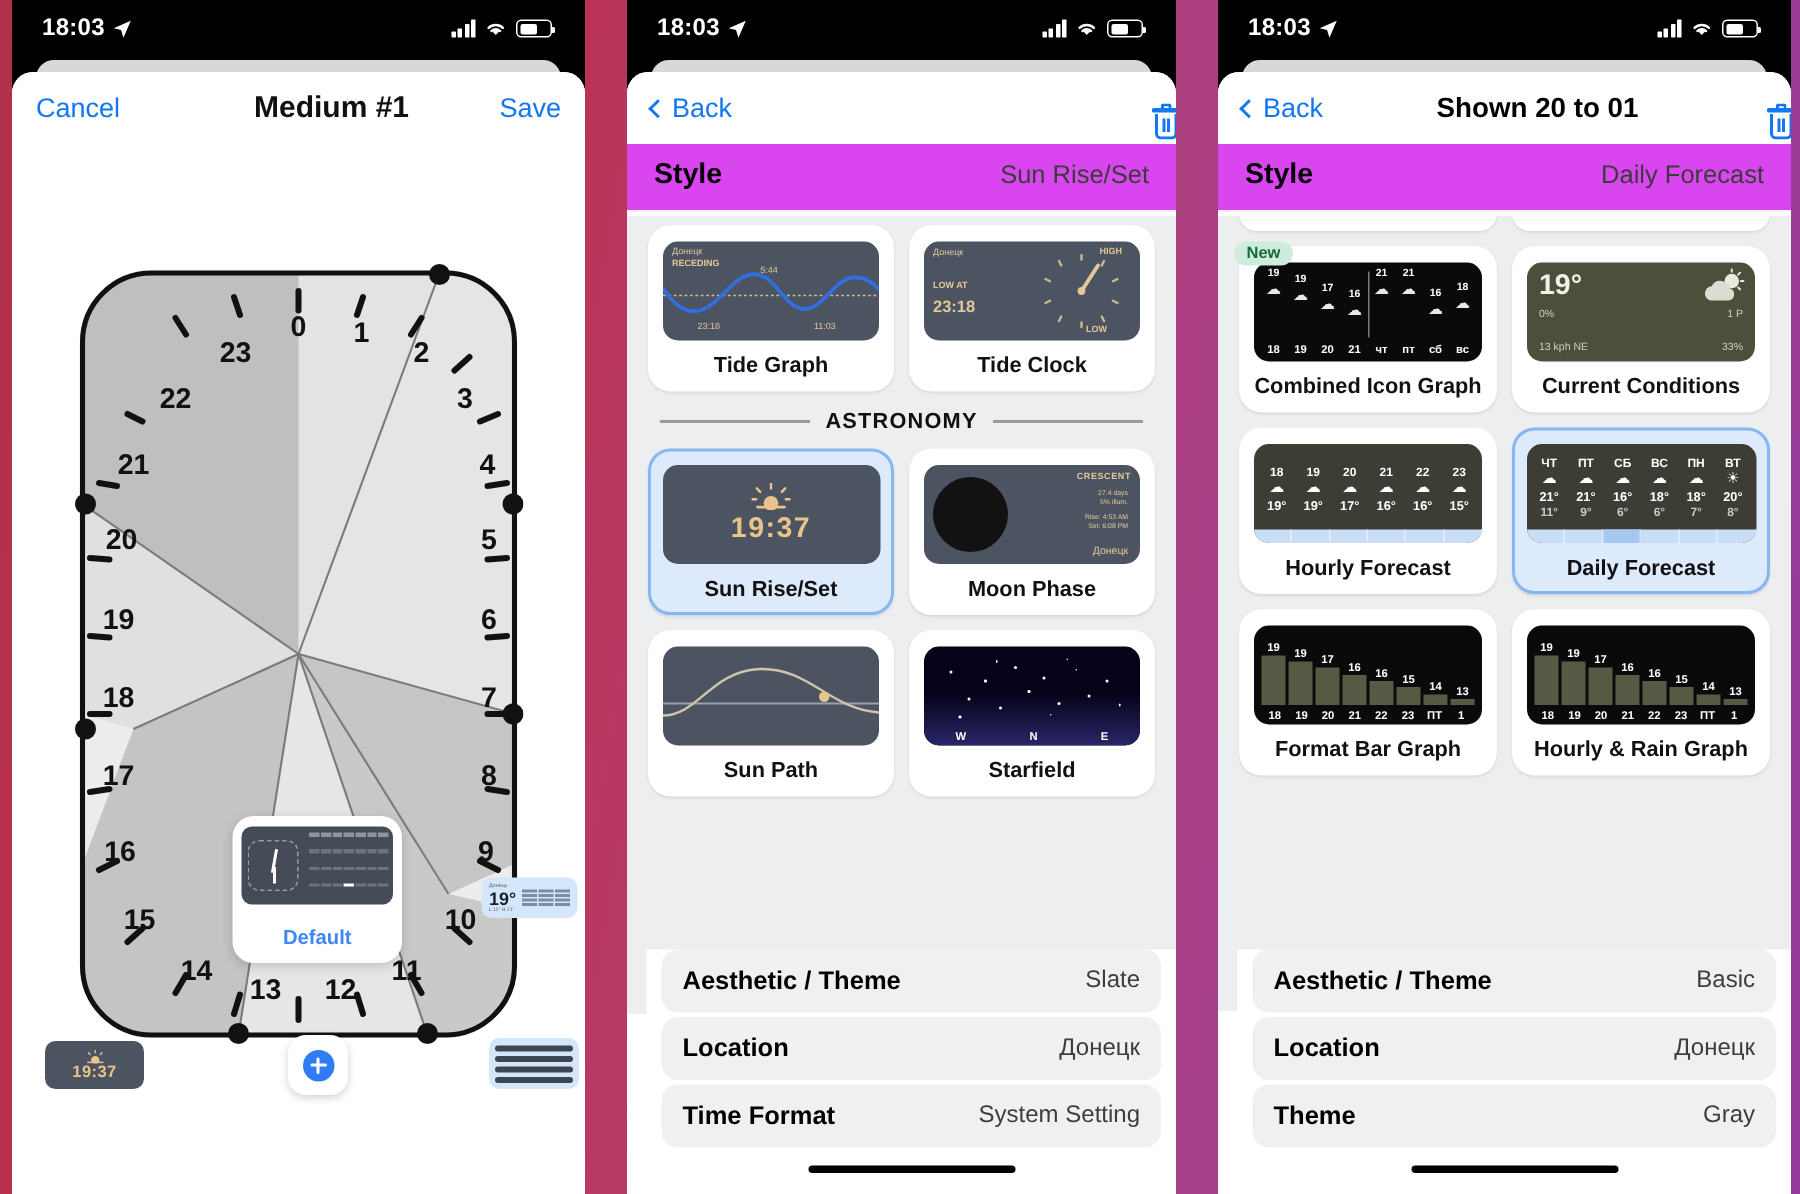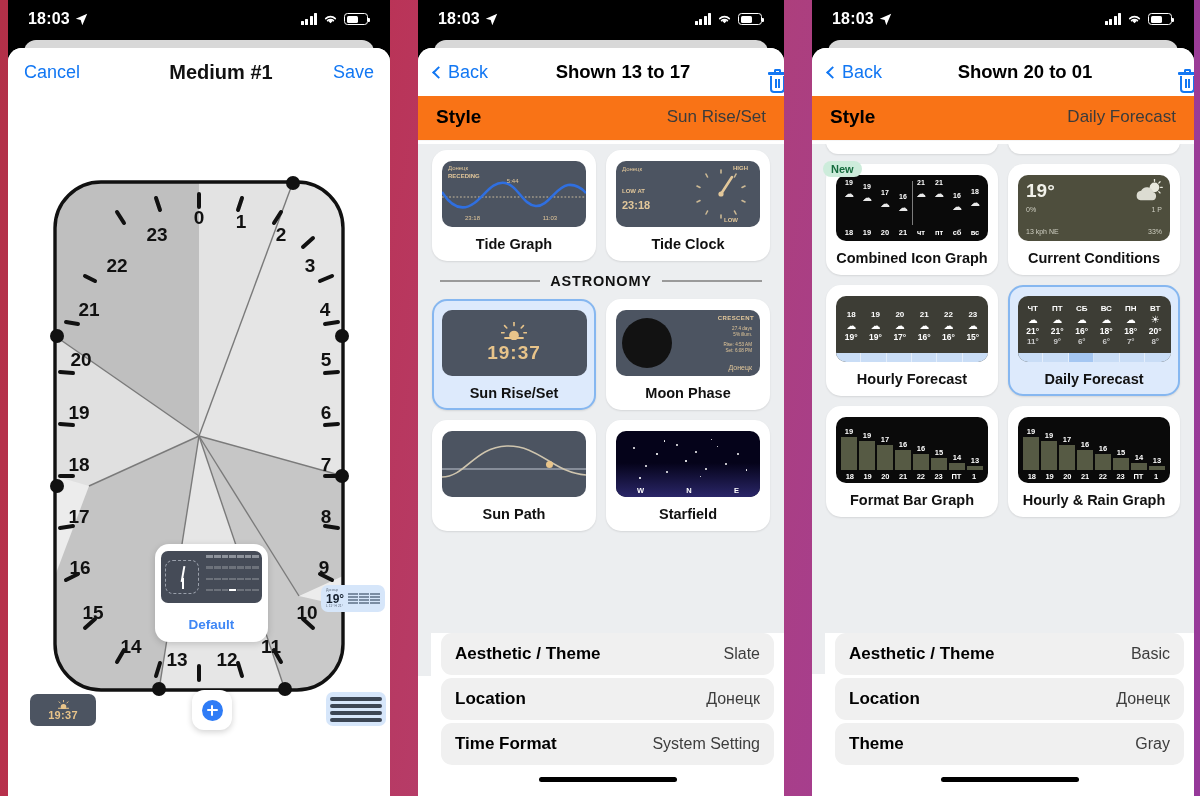--- a/index.html
+++ b/index.html
@@ -63,21 +63,21 @@
       border:2px solid #1277f3; border-top:none; border-radius:0 0 4px 4px; }
   .trash .can::before, .trash .can::after { content:""; position:absolute; top:3px;
       width:1.8px; height:9px; background:#1277f3; }
   .trash .can::before { left:3.3px; } .trash .can::after { right:3.3px; }
 
   .rename-title { font-size:20px; font-weight:600; color:#111; text-align:center; }
   .rename-sub { font-size:11px; letter-spacing:.9px; color:#7ea6e0; text-align:center;
       margin-top:2px; font-weight:600; }
 
   .style-hdr { display:flex; align-items:center; justify-content:space-between;
-      padding:10px 18px 12px; background:#f97316; position:relative; z-index:3;
+      padding:10px 18px 12px; background:#d946ef; position:relative; z-index:3;
       box-shadow:0 1px 0 rgba(0,0,0,.04); }
   .style-hdr .lbl { font-size:19px; font-weight:700; color:#000; }
   .style-hdr .val { font-size:17px; color:#3b3b3b; }
 
   .scrollarea { position:absolute; left:0; right:0; overflow:hidden; background:#eceef0; }
 
   .grid { display:grid; grid-template-columns:1fr 1fr; gap:10px; padding:0 14px; }
   .card { background:#fff; border-radius:15px; padding:11px 10px 9px;
       display:flex; flex-direction:column; align-items:center;
       box-shadow:0 1px 2px rgba(0,0,0,.10); position:relative; }
@@ -436,21 +436,20 @@
         </span>
     </div>
   </div>
   <div class="back-sheet"></div>
   <div class="sheet">
     <div class="navbar">
       <div class="nav-left">
         <span class="chev"></span>
         <span>Back</span>
       </div>
-      <div class="nav-title">Shown 13 to 17</div>
       <div class="nav-right">
         <span class="trash">
           <span class="hdl"></span><span class="lid"></span><span class="can"></span></span>
       </div>
     </div>
     <div class="style-hdr">
       <span class="lbl">Style</span>
       <span class="val">Sun Rise/Set</span>
     </div>
 

